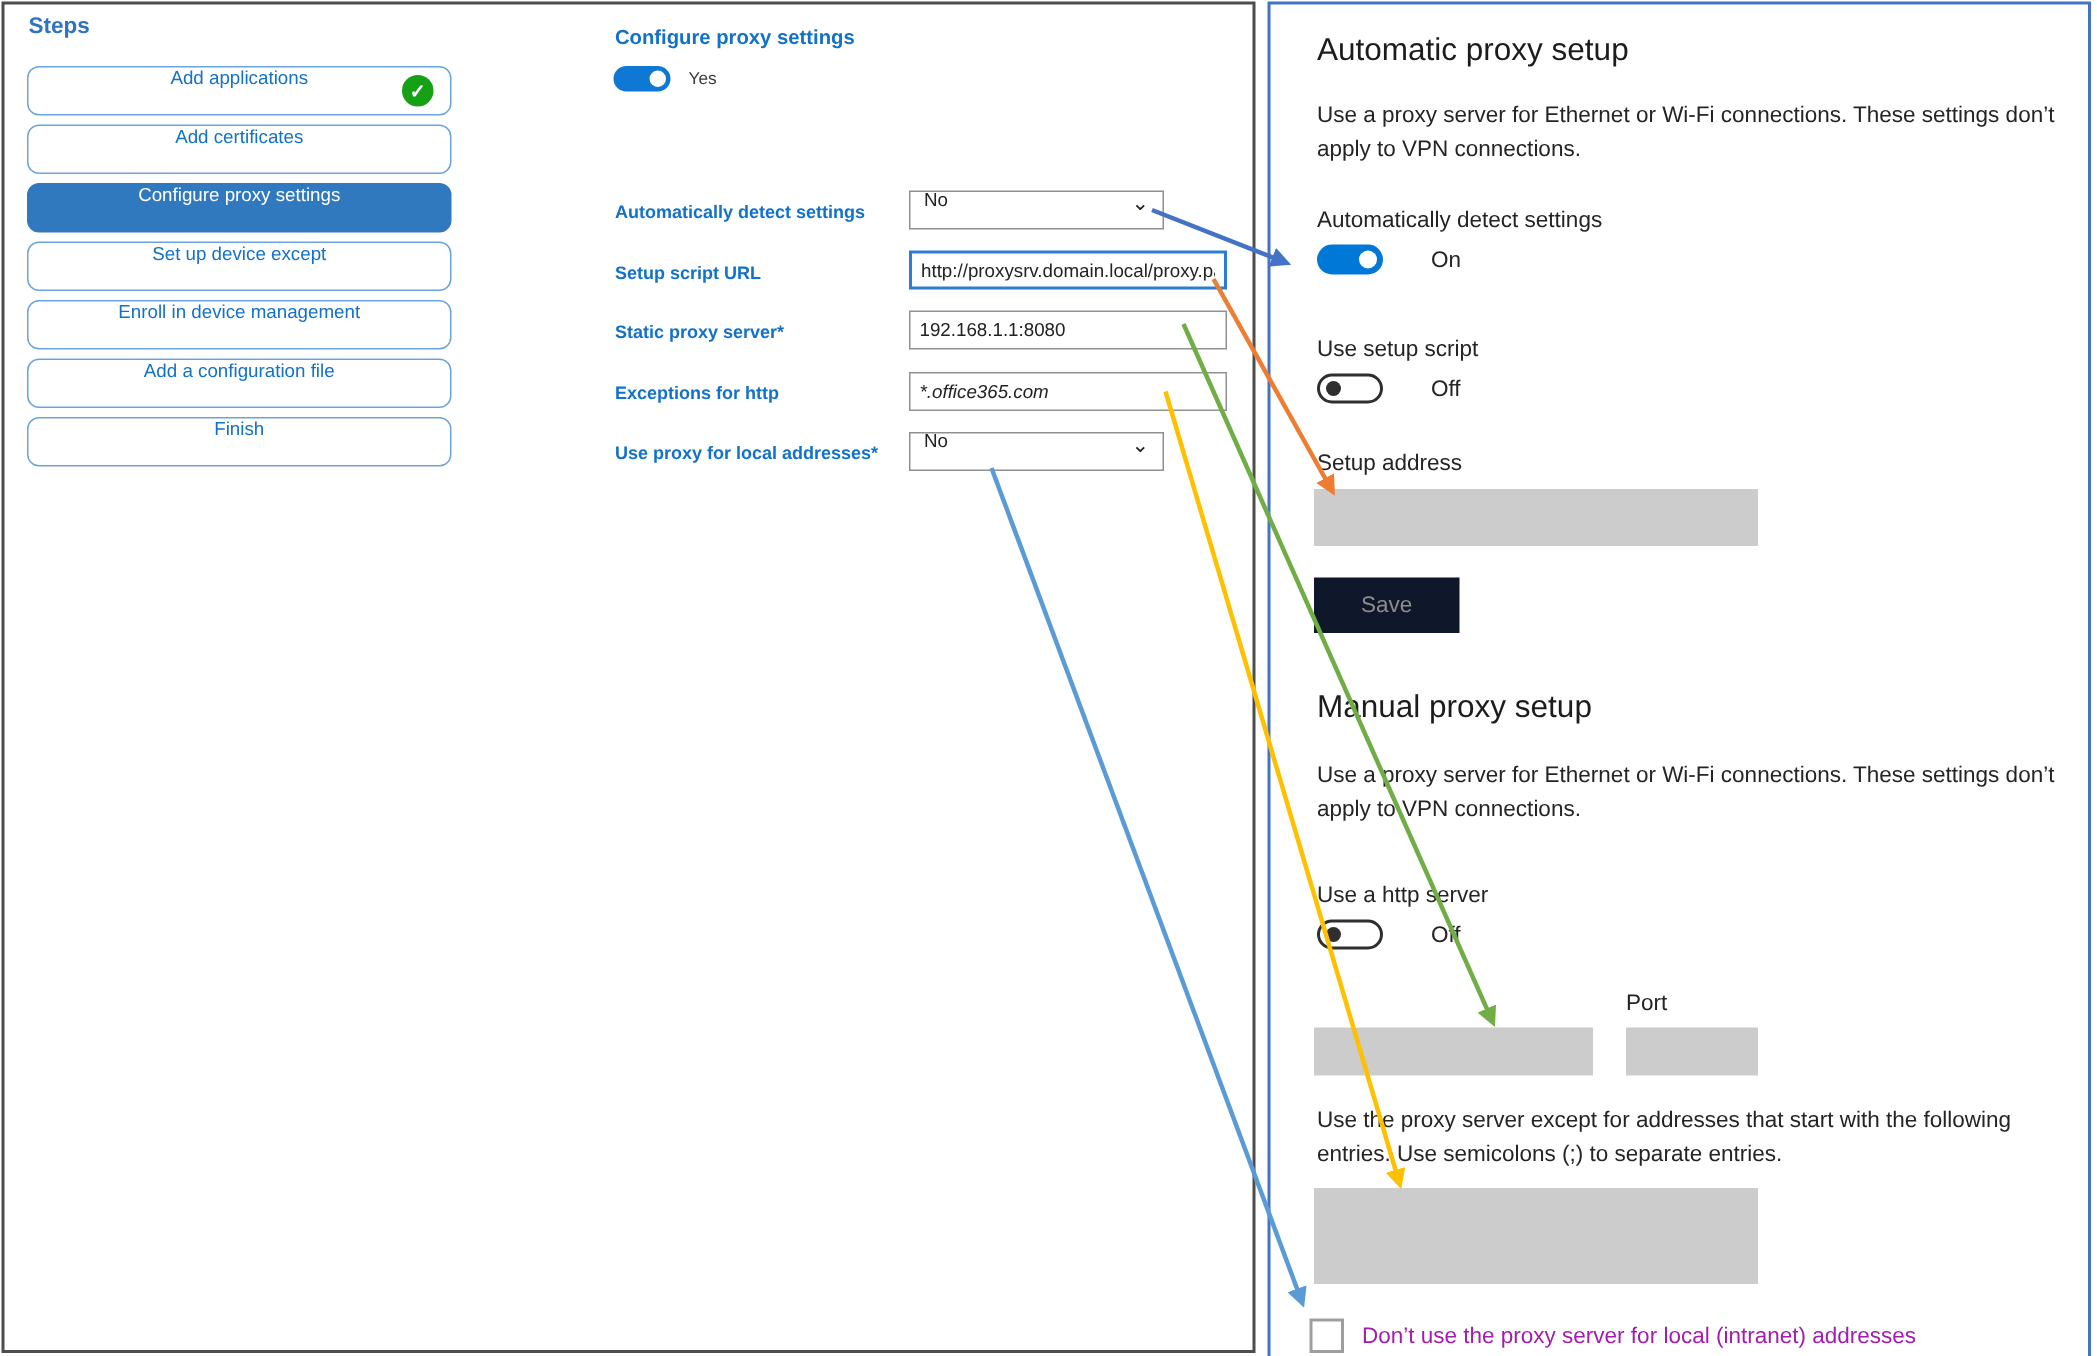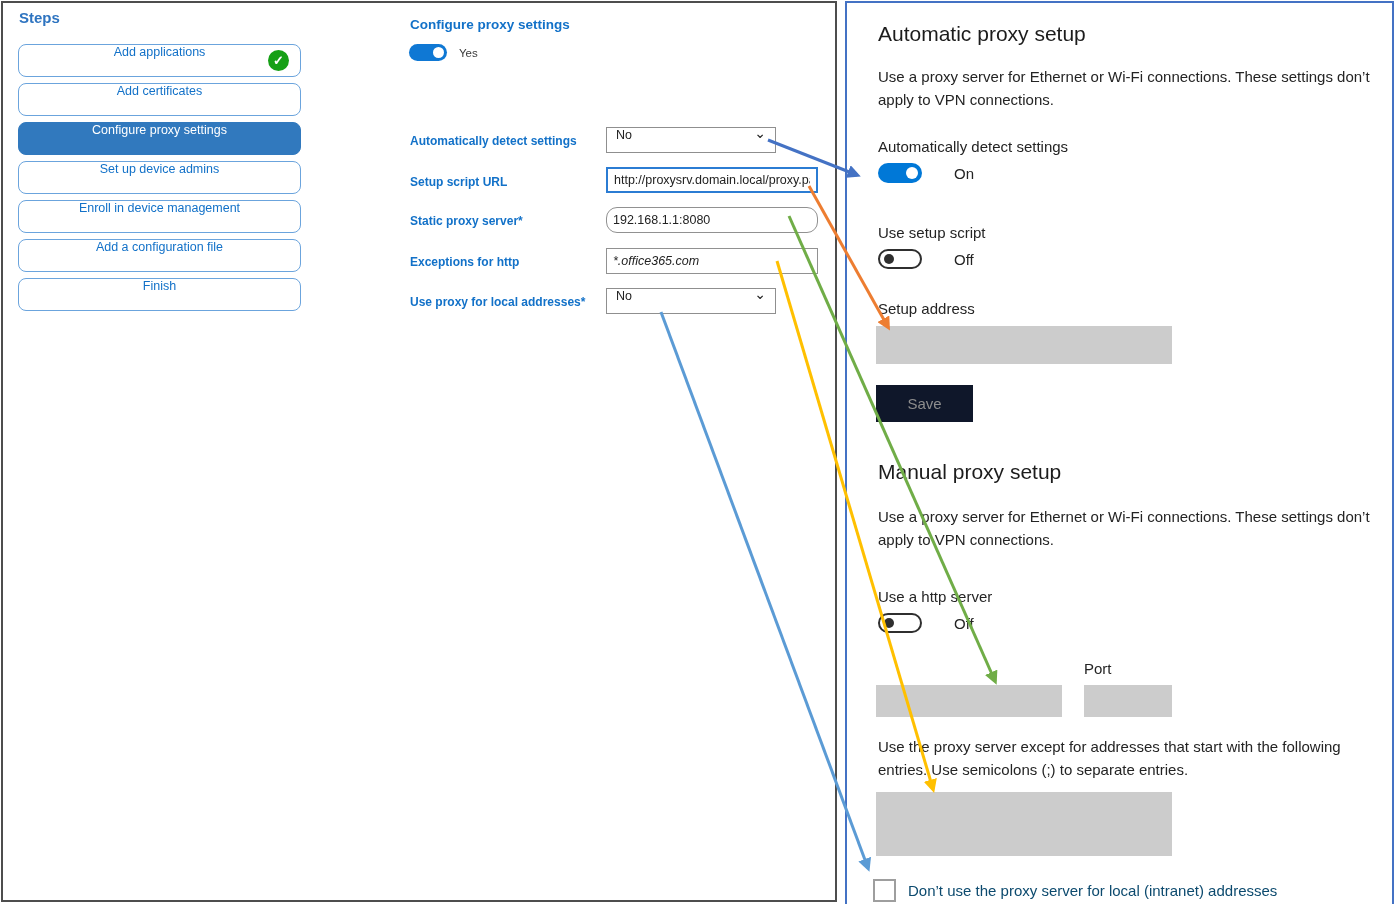--- a/index.html
+++ b/index.html
@@ -34,21 +34,21 @@
   .tgl { position:absolute; border-radius:999px; box-sizing:border-box; z-index:2; }
   .tgl .knob { position:absolute; border-radius:50%; }
   .tgl-sm { width:38px; height:17px; }
   .tgl-on { background:#0f78d4; }
   .tgl-sm.tgl-on .knob { right:3px; top:3px; width:11px; height:11px; background:#fff; }
   .yes-label { position:absolute; left:459px; top:47px; font-size:11.5px; color:#3a3a3a; z-index:2; }
   .f-label { position:absolute; left:410px; width:195px; font-size:12px; font-weight:bold; color:#1271c8; z-index:2; }
   .f-select {
     position:absolute; left:606px; width:170px; height:26px; box-sizing:border-box;
     border:1px solid #8f8f8f; background:#fff; font-size:12.5px; color:#222;
-    display:flex; align-items:flex-start; justify-content:space-between; padding:0 9px; z-index:2; cursor:pointer;
+    display:flex; align-items:flex-end; justify-content:space-between; padding:12px 9px; z-index:2; cursor:pointer;
   }
   .chev { font-size:14px; color:#222; line-height:10px; }
   .f-input {
     position:absolute; left:606px; width:212px; height:26px; box-sizing:border-box;
     border:1px solid #919191; background:#fff; font-size:12.5px; color:#222;
     padding:0 6px; outline:none; font-family:"Liberation Sans", sans-serif;
     white-space:nowrap; overflow:hidden; z-index:2;
   }
   .f-input.focused { border:2px solid #2b7cd3; }
   
@@ -61,21 +61,21 @@
   .tgl-lg.tgl-on .knob { right:4px; top:4px; width:12px; height:12px; background:#fff; }
   .tgl-off { background:#fff; border:2px solid #2f2f2f; }
   .tgl-lg.tgl-off .knob { left:4px; top:3px; width:10px; height:10px; background:#2f2f2f; }
   .rp-box { position:absolute; background:#cccccc; z-index:2; }
   .rp-save {
     position:absolute; left:876px; top:385px; width:97px; height:37px; background:#0f172a;
     color:#8d8d8d; font-size:15px; display:flex; align-items:center; justify-content:center; z-index:2;
   }
   .cb { position:absolute; left:873px; top:879px; width:23px; height:23px; box-sizing:border-box;
         border:2px solid #9e9e9e; background:#fff; z-index:2; cursor:pointer; }
-  .cb-label { position:absolute; left:908px; top:882px; font-size:15px; color:#0c4a6e; z-index:2; }
+  .cb-label { position:absolute; left:908px; top:882px; font-size:15px; color:#a21caf; z-index:2; }
   
   .arrows { position:absolute; left:0; top:0; width:1398px; height:904px; pointer-events:none; z-index:20; }
 </style>
 </head>
 <body>
 
 <div class="stage">
 
   <div class="left-box"></div>
   <div class="right-box"></div>
@@ -86,21 +86,21 @@
     <span>Add applications</span>
     <span class="check-badge">✓</span>
   </div>
   <div class="btn" style="top:83px">
     <span>Add certificates</span>
   </div>
   <div class="btn selected" style="top:122px">
     <span>Configure proxy settings</span>
   </div>
   <div class="btn" style="top:161px">
-    <span>Set up device admins</span>
+    <span>Set up device except</span>
   </div>
   <div class="btn" style="top:200px">
     <span>Enroll in device management</span>
   </div>
   <div class="btn" style="top:239px">
     <span>Add a configuration file</span>
   </div>
   <div class="btn" style="top:278px">
     <span>Finish</span>
   </div>
@@ -115,21 +115,21 @@
   <div class="f-label" style="top:134px">Automatically detect settings</div>
   <div class="f-select" style="top:127px">
     <span>No</span>
     <span class="chev">⌄</span>
   </div>
 
   <div class="f-label" style="top:175px">Setup script URL</div>
   <input class="f-input focused" style="top: 167px;" value="http://proxysrv.domain.local/proxy.pa">
 
   <div class="f-label" style="top:214px">Static proxy server*</div>
-  <input class="f-input" style="top: 207px; border-radius: 11px;" value="192.168.1.1:8080">
+  <input class="f-input" style="top: 207px;" value="192.168.1.1:8080">
 
   <div class="f-label" style="top:255px">Exceptions for http</div>
   <input class="f-input" style="top: 248px; font-style: italic;" value="*.office365.com">
 
   <div class="f-label" style="top:295px">Use proxy for local addresses*</div>
   <div class="f-select" style="top:288px">
     <span>No</span>
     <span class="chev">⌄</span>
   </div>
 

